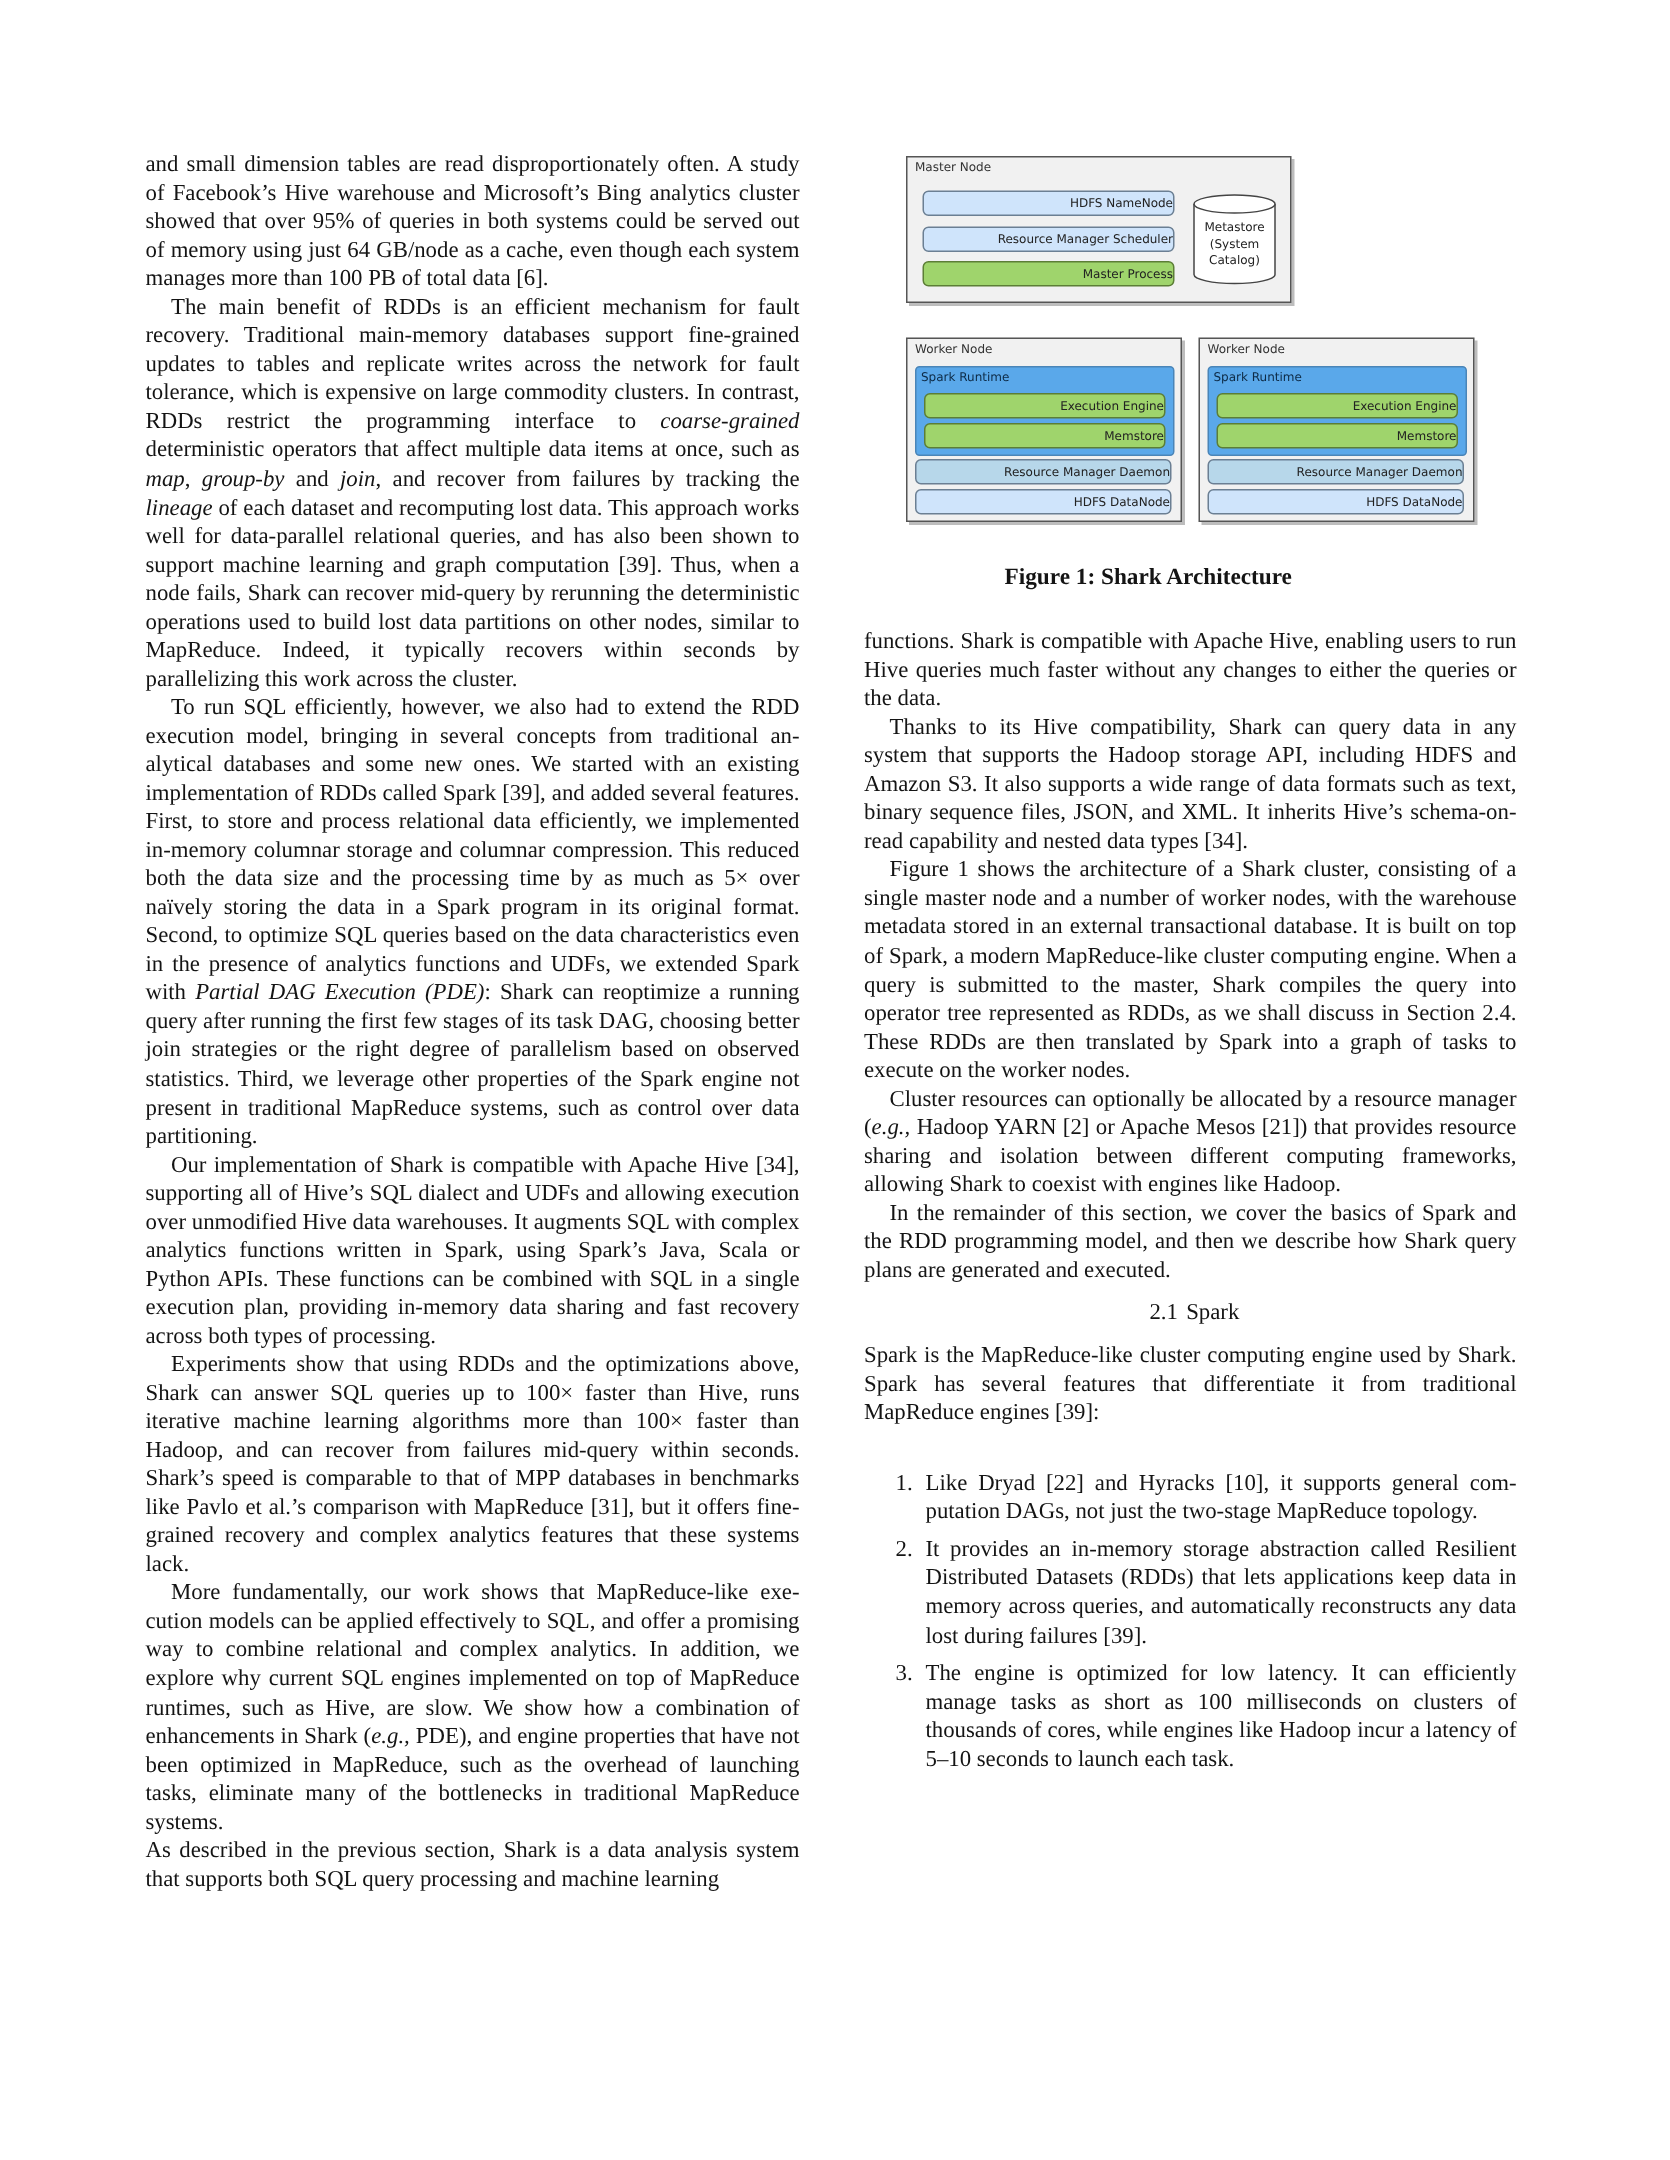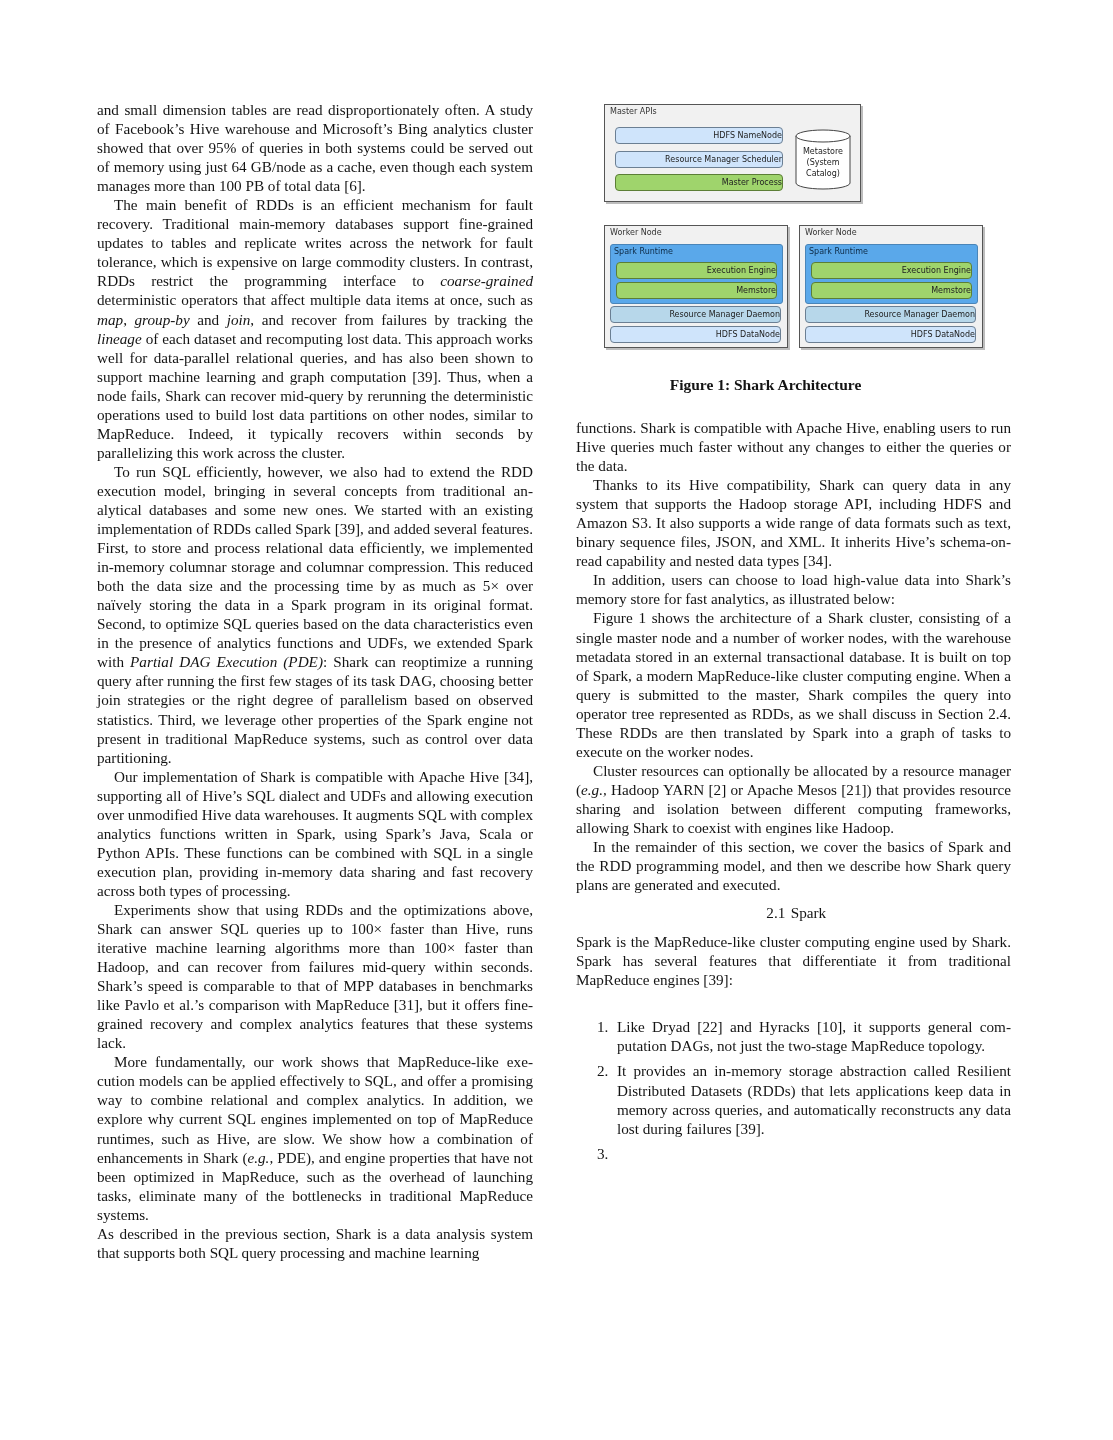--- a/index.html
+++ b/index.html
@@ -33,21 +33,21 @@
   .cyl { position:absolute; }
   .caption { position:absolute; left:548px; top:376px; width:435px; text-align:center;
              font-family:"Liberation Serif","DejaVu Serif",serif; font-weight:bold; font-size:15.5px; }
 </style>
 </head>
 <body>
 
 <div class="figure">
 
   <div class="node" style="left:4px; top:4px; width:255px; height:96px;">
-    <span class="node-label">Master APIs</span>
+    <span class="node-label">Master Node</span>
     <div class="pill blue-light" style="left:10px; top:22px; width:166px; height:15px;">
       <span>HDFS NameNode</span>
     </div>
     <div class="pill blue-light" style="left:10px; top:46px; width:166px; height:15px;">
       <span>Resource Manager Scheduler</span>
     </div>
     <div class="pill green" style="left:10px; top:69px; width:166px; height:15px;">
       <span>Master Process</span>
     </div>
     <svg class="cyl" style="left:190px; top:24px;" width="56" height="62" viewBox="0 0 56 62">
@@ -108,24 +108,23 @@
   <p class="indent"><span>To run SQL efficiently, however, we also had to extend the RDD execution model, bringing in several concepts from traditional an­alytical databases and some new ones. We started with an exist­ing implementation of RDDs called Spark [39], and added several features. First, to store and process relational data efficiently, we implemented in-memory columnar storage and columnar compres­sion. This reduced both the data size and the processing time by as much as 5× over naïvely storing the data in a Spark program in its original format. Second, to optimize SQL queries based on the data characteristics even in the presence of analytics functions and UDFs, we extended Spark with </span><i>Partial DAG Execution (PDE)</i><span>: Shark can reoptimize a running query after running the first few stages of its task DAG, choosing better join strategies or the right degree of parallelism based on observed statistics. Third, we lever­age other properties of the Spark engine not present in traditional MapReduce systems, such as control over data partitioning.</span></p>
   <p class="indent">Our implementation of Shark is compatible with Apache Hive [34], supporting all of Hive’s SQL dialect and UDFs and allowing execution over unmodified Hive data warehouses. It augments SQL with complex analytics functions written in Spark, using Spark’s Java, Scala or Python APIs. These functions can be combined with SQL in a single execution plan, providing in-memory data sharing and fast recovery across both types of processing.</p>
   <p class="indent">Experiments show that using RDDs and the optimizations above, Shark can answer SQL queries up to 100× faster than Hive, runs iterative machine learning algorithms more than 100× faster than Hadoop, and can recover from failures mid-query within seconds. Shark’s speed is comparable to that of MPP databases in bench­marks like Pavlo et al.’s comparison with MapReduce [31], but it offers fine-grained recovery and complex analytics features that these systems lack.</p>
   <p class="indent"><span>More fundamentally, our work shows that MapReduce-like exe­cution models can be applied effectively to SQL, and offer a promis­ing way to combine relational and complex analytics. In addi­tion, we explore why current SQL engines implemented on top of MapReduce runtimes, such as Hive, are slow. We show how a combination of enhancements in Shark (</span><i>e.g.,</i><span> PDE), and engine properties that have not been optimized in MapReduce, such as the overhead of launching tasks, eliminate many of the bottlenecks in traditional MapReduce systems.</span></p>
   <p>As described in the previous section, Shark is a data analysis sys­tem that supports both SQL query processing and machine learning</p>
 </div>
 
 <div class="col col-right">
   <p>functions. Shark is compatible with Apache Hive, enabling users to run Hive queries much faster without any changes to either the queries or the data.</p>
   <p class="indent">Thanks to its Hive compatibility, Shark can query data in any system that supports the Hadoop storage API, including HDFS and Amazon S3. It also supports a wide range of data formats such as text, binary sequence files, JSON, and XML. It inherits Hive’s schema-on-read capability and nested data types [34].</p>
-  <p class="indent">In addition, users can choose to load high-value data into Shark’s memory store for fast analytics, as illustrated below:</p>
   <p class="indent">Figure 1 shows the architecture of a Shark cluster, consisting of a single master node and a number of worker nodes, with the ware­house metadata stored in an external transactional database. It is built on top of Spark, a modern MapReduce-like cluster computing engine. When a query is submitted to the master, Shark compiles the query into operator tree represented as RDDs, as we shall dis­cuss in Section 2.4. These RDDs are then translated by Spark into a graph of tasks to execute on the worker nodes.</p>
   <p class="indent"><span>Cluster resources can optionally be allocated by a resource man­ager (</span><i>e.g.,</i><span> Hadoop YARN [2] or Apache Mesos [21]) that provides resource sharing and isolation between different computing frame­works, allowing Shark to coexist with engines like Hadoop.</span></p>
   <p class="indent">In the remainder of this section, we cover the basics of Spark and the RDD programming model, and then we describe how Shark query plans are generated and executed.</p>
   <div class="sec-h3"><span class="num">2.1</span><span>Spark</span></div>
   <p>Spark is the MapReduce-like cluster computing engine used by Shark. Spark has several features that differentiate it from tradi­tional MapReduce engines [39]:</p>
   <ol class="enum">
     <li><span class="marker">1.</span><span>Like Dryad [22] and Hyracks [10], it supports general com­putation DAGs, not just the two-stage MapReduce topology.</span></li>
     <li><span class="marker">2.</span><span>It provides an in-memory storage abstraction called Resilient Distributed Datasets (RDDs) that lets applications keep data in memory across queries, and automatically reconstructs any data lost during failures [39].</span></li>
-    <li><span class="marker">3.</span></li>
+    <li><span class="marker">3.</span><span>The engine is optimized for low latency. It can efficiently manage tasks as short as 100 milliseconds on clusters of thousands of cores, while engines like Hadoop incur a la­tency of 5–10 seconds to launch each task.</span></li>
   </ol>
 </div>
 
 </body></html>

